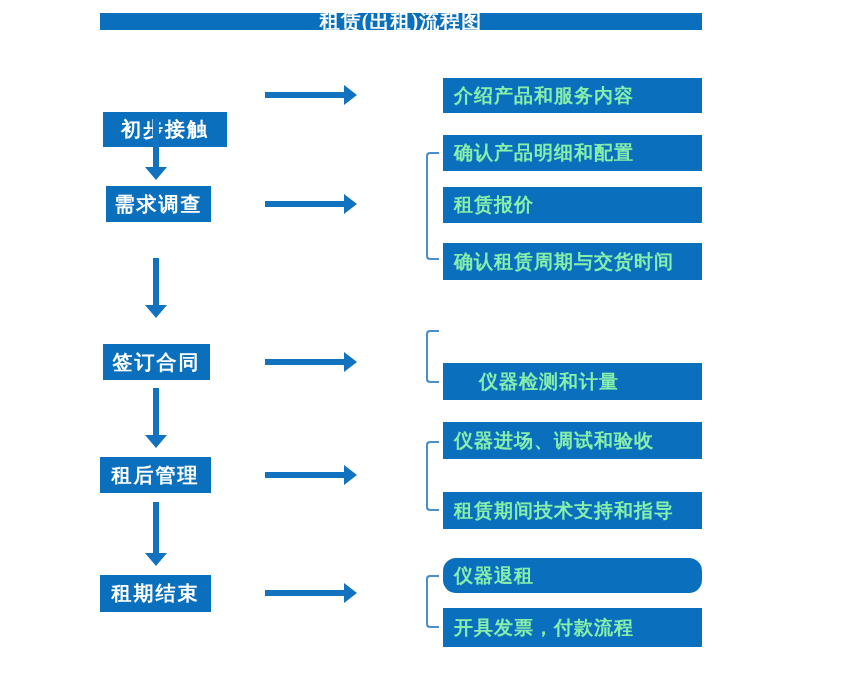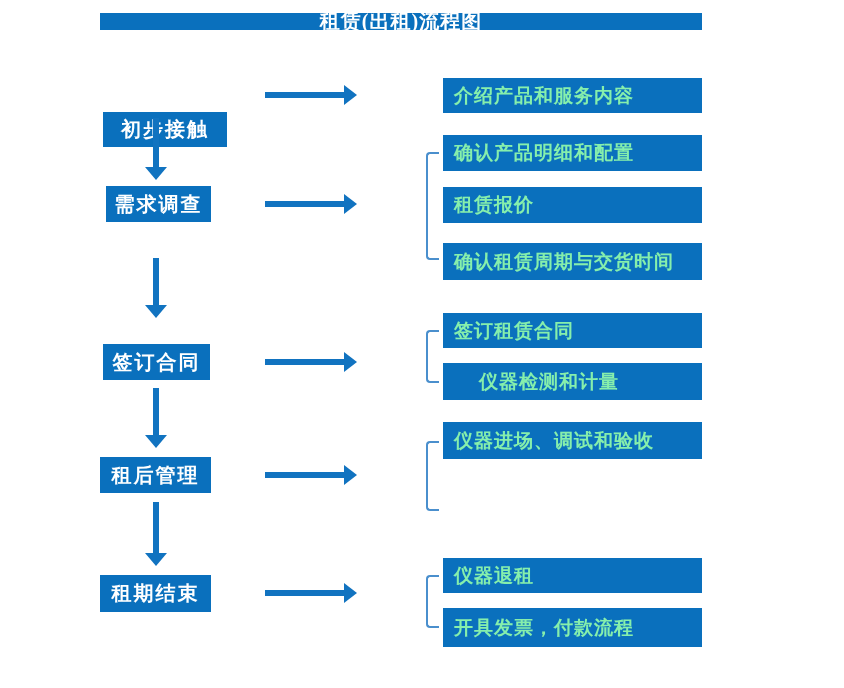--- a/index.html
+++ b/index.html
@@ -61,21 +61,21 @@
     letter-spacing: 1px;
   }
   .r1  { top: 78px;  height: 35px; }
   .r2  { top: 135px; height: 36px; }
   .r3  { top: 187px; height: 36px; }
   .r4  { top: 243px; height: 37px; }
   .r5  { top: 313px; height: 35px; }
   .r6  { top: 363px; height: 37px; padding-left: 36px; }
   .r7  { top: 422px; height: 37px; }
   .r8  { top: 492px; height: 37px; }
-  .r9  { top: 558px; height: 35px; }
+  .r9  { top: 558px; height: 35px; border-radius: 13px; }
   .r10 { top: 608px; height: 39px; }
 
   
   .harrow {
     position: absolute;
     left: 265px;
     width: 92px; height: 20px;
   }
   .harrow .stem {
     position: absolute;
@@ -196,19 +196,19 @@
 
   <div class="bracket b2"></div>
   <div class="bracket b3"></div>
   <div class="bracket b4"></div>
   <div class="bracket b5"></div>
 
   <div class="detail-box r1">介绍产品和服务内容</div>
   <div class="detail-box r2">确认产品明细和配置</div>
   <div class="detail-box r3">租赁报价</div>
   <div class="detail-box r4">确认租赁周期与交货时间</div>
-  <div class="detail-box r5">签订租赁合同</div>
   <div class="detail-box r6">仪器检测和计量</div>
   <div class="detail-box r7">仪器进场、调试和验收</div>
+  <div class="detail-box r8">租赁期间技术支持和指导</div>
   <div class="detail-box r9">仪器退租</div>
   <div class="detail-box r10">开具发票，付款流程</div>
 
 </div>
 
 </body></html>

